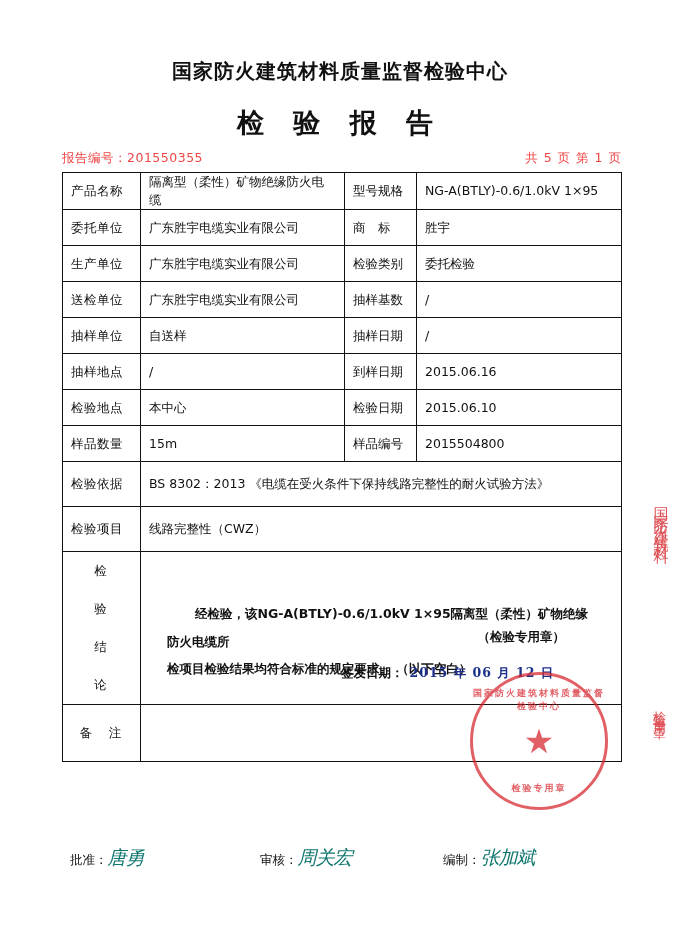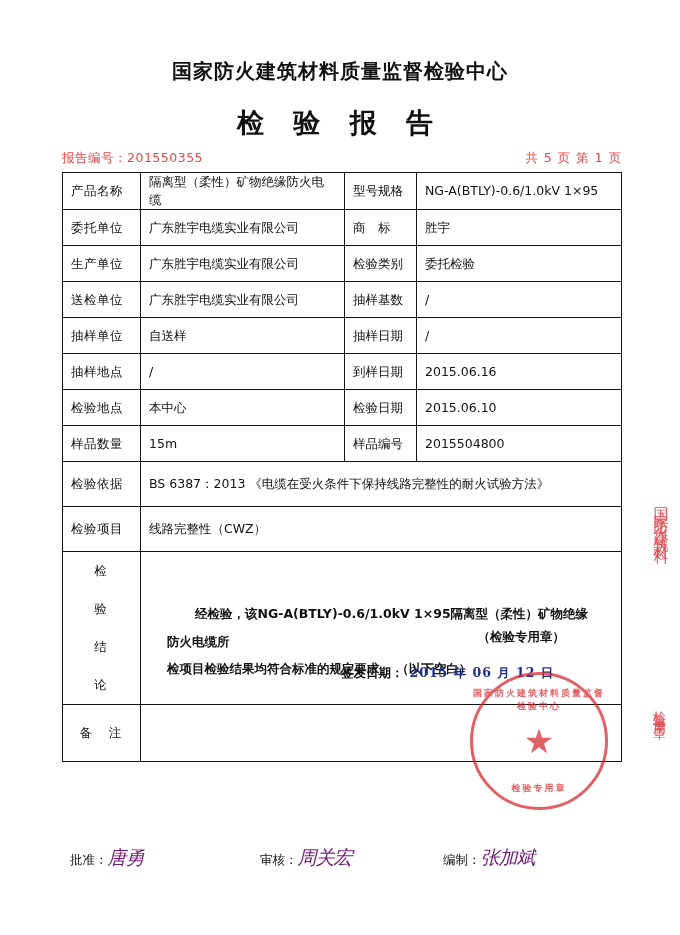--- a/index.html
+++ b/index.html
@@ -137,21 +137,21 @@
     width: 560px;
     font-size: 12.5px;
     color: #111;
   }
   .footer .slot {
     position: absolute;
     white-space: nowrap;
   }
   .sig-hand {
     font-family: Liberation Sans, sans-serif;
-    color: #701a75;
+    color: #0f766e;
     font-style: italic;
     font-size: 19px;
     letter-spacing: -1px;
   }
 
   
   .stamp {
     position: absolute;
     width: 132px;
     height: 132px;
@@ -271,21 +271,21 @@
         <td class="val">2015.06.10</td>
       </tr>
       <tr>
         <td class="lbl">样品数量</td>
         <td class="val">15m</td>
         <td class="lbl2">样品编号</td>
         <td class="val">2015504800</td>
       </tr>
       <tr class="row-tall">
         <td class="lbl">检验依据</td>
-        <td colspan="3">BS 6387：2013 《电缆在受火条件下保持线路完整性的耐火试验方法》</td>
+        <td colspan="3">BS 8302：2013 《电缆在受火条件下保持线路完整性的耐火试验方法》</td>
       </tr>
       <tr class="row-tall">
         <td class="lbl">检验项目</td>
         <td colspan="3">线路完整性（CWZ）</td>
       </tr>
       <tr>
         <td class="concl-label">
           <span>检</span>
           <span>验</span>
           <span>结</span>

